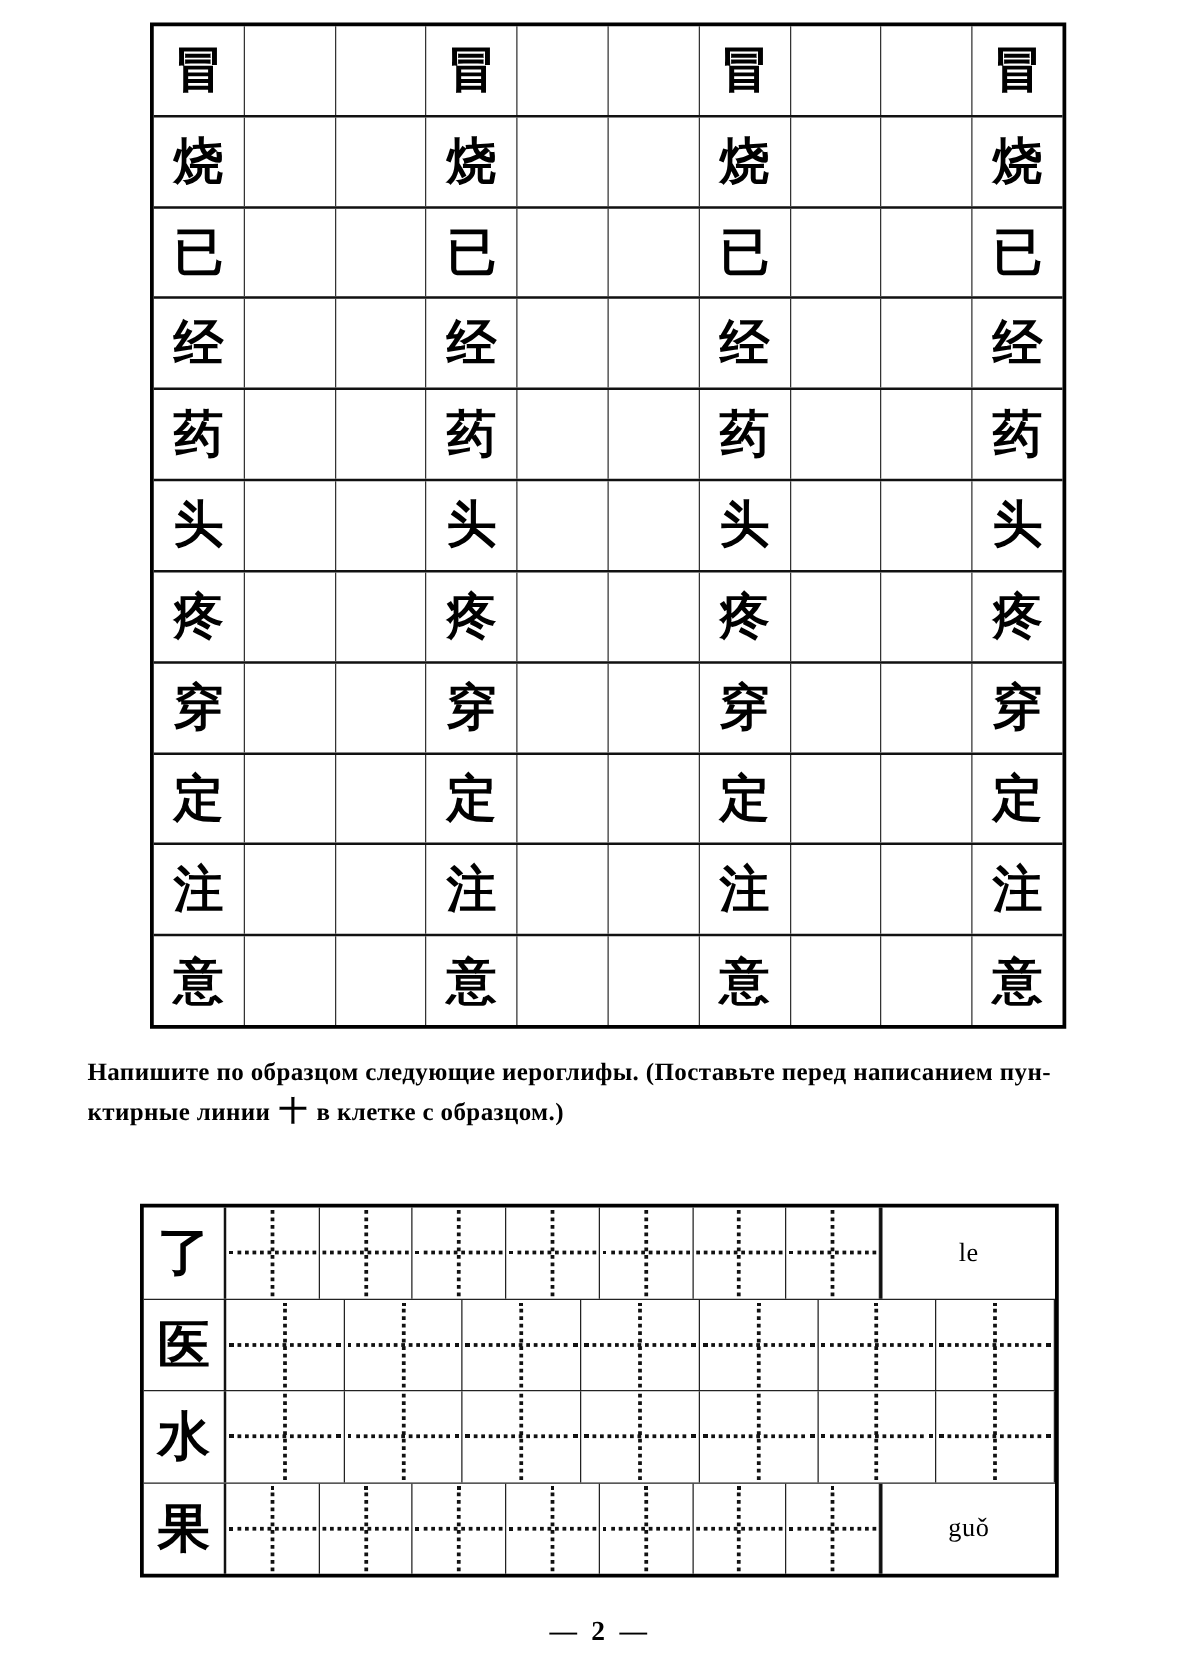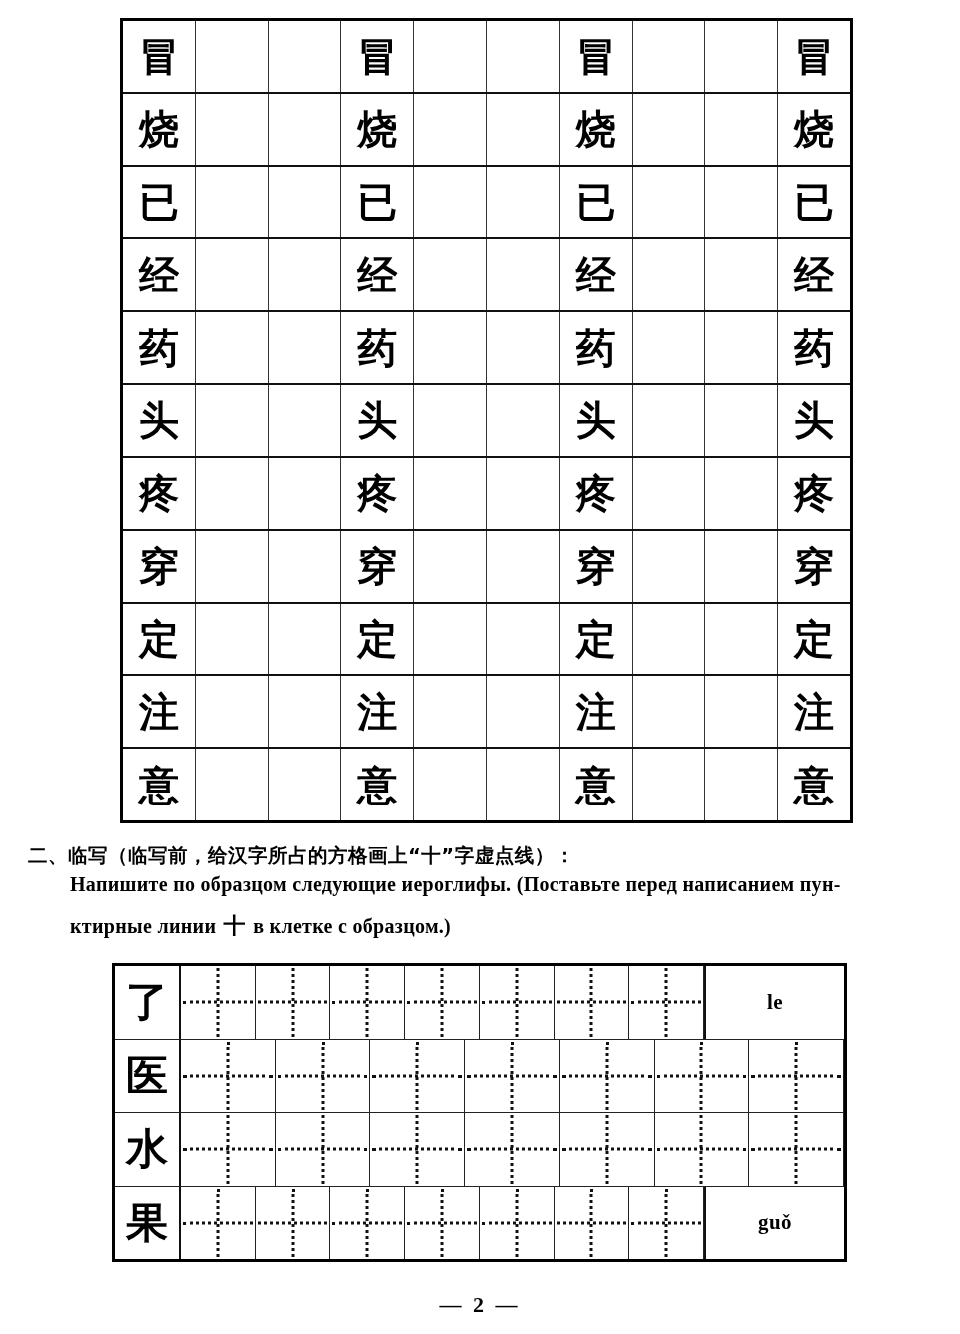--- a/index.html
+++ b/index.html
@@ -75,21 +75,21 @@
   }
   .ins-line-ru {
     font-family: "Liberation Serif", "DejaVu Serif", serif;
     font-size: 20px;
     font-weight: 700;
     line-height: 30px;
     margin-left: 42px;
     white-space: nowrap;
     letter-spacing: 0.3px;
   }
-  .ins-line-ru.second { margin-top: 12px; }
+  .ins-line-ru.second { margin-top: 2px; }
   .plus-glyph {
     font-family: "DejaVu Sans", "Liberation Sans", sans-serif;
     font-weight: 700;
     font-size: 22px;
     padding: 0 2px;
   }
 
   
   .copy-grid {
     position: absolute;
@@ -155,21 +155,20 @@
   .copy-pinyin {
     width: 140px;
     flex: 0 0 140px;
     border-left: 2px solid #111;
     display: flex;
     align-items: center;
     justify-content: center;
     font-family: "Liberation Serif", "DejaVu Serif", serif;
     font-size: 21px;
     letter-spacing: 0.5px;
-    font-weight: bold;
   }
 
   
   .page-footer {
     position: absolute;
     left: 0;
     right: 0;
     top: 1292px;
     text-align: center;
     font-family: "Liberation Serif", "DejaVu Serif", serif;
@@ -530,21 +529,20 @@
       <div class="main-cell blank">
         <span class="han">意</span>
       </div>
       <div class="main-cell">
         <span class="han">意</span>
       </div>
     </div>
   </div>
 
 <div class="instructions">
-  <div class="ins-line-cn">二、临写（临写前，给汉字所占的方格画上“十”字虚点线）：</div>
   <div class="ins-line-ru">Напишите по образцом следующие иероглифы.  (Поставьте перед написанием пун-</div>
   <div class="ins-line-ru second">
     <span>ктирные линии</span>
     <span class="plus-glyph">十</span>
     <span>в клетке с образцом.)</span>
   </div>
 </div>
 
 <div class="copy-grid">
     <div class="copy-row">

